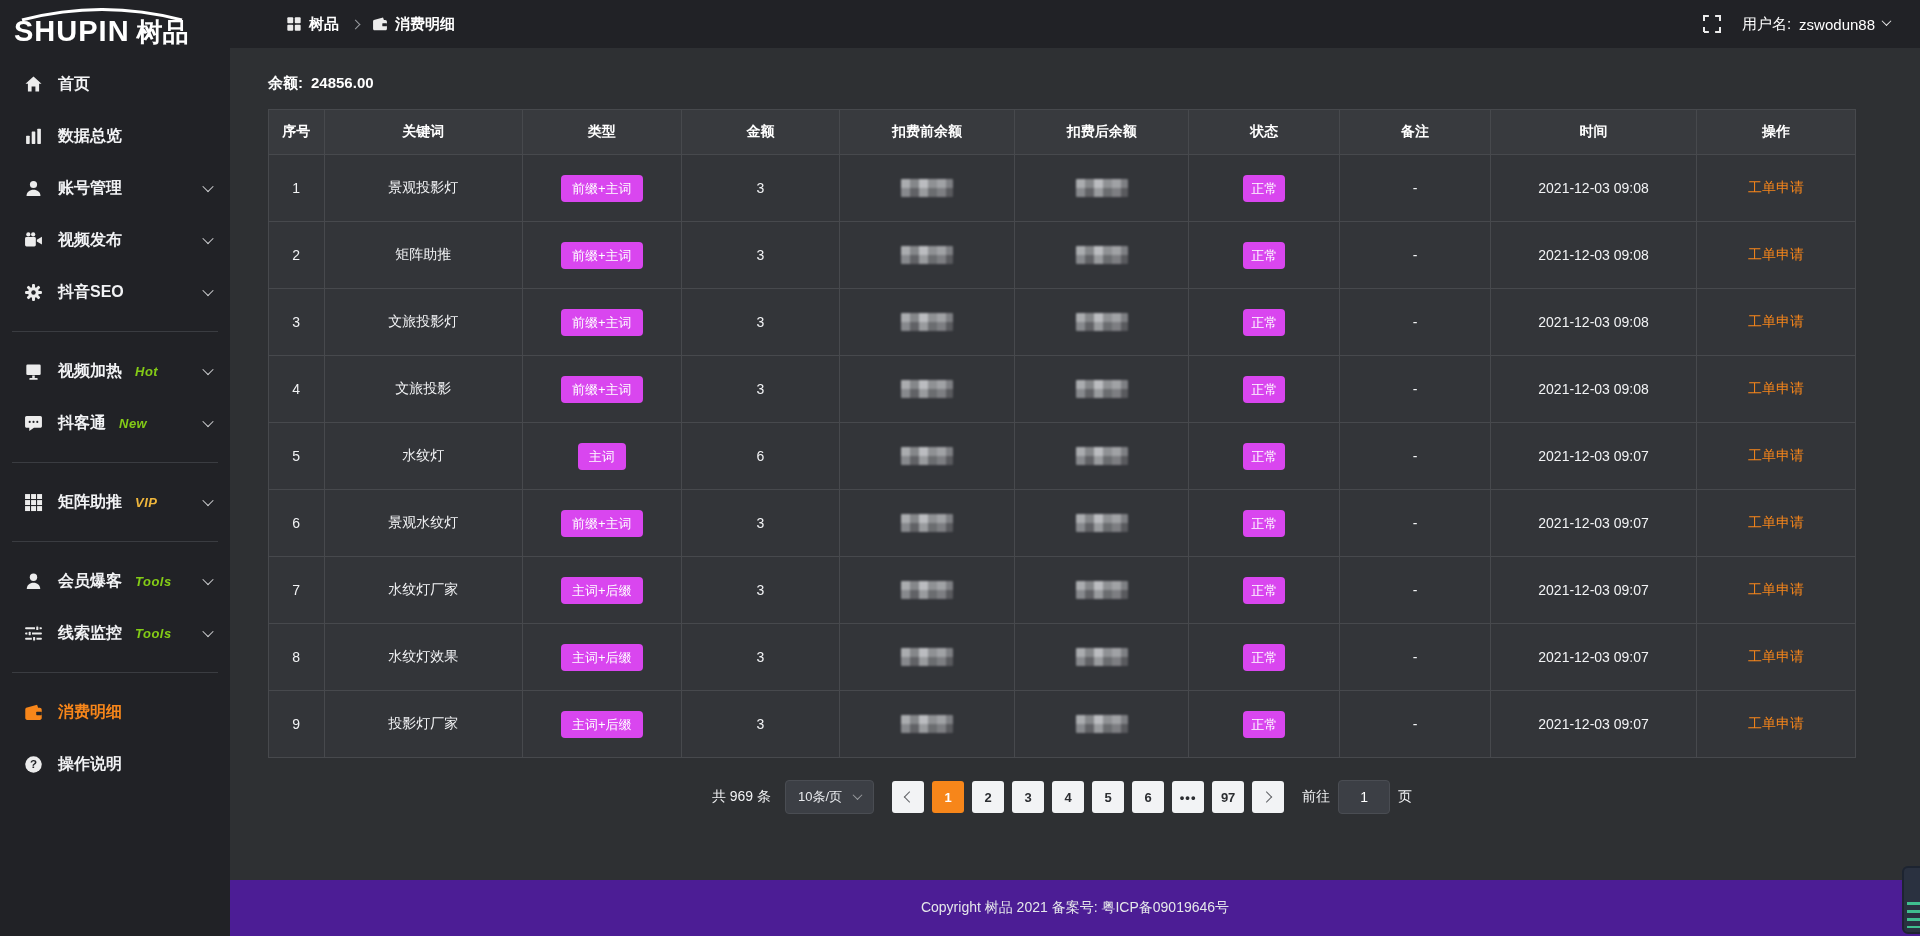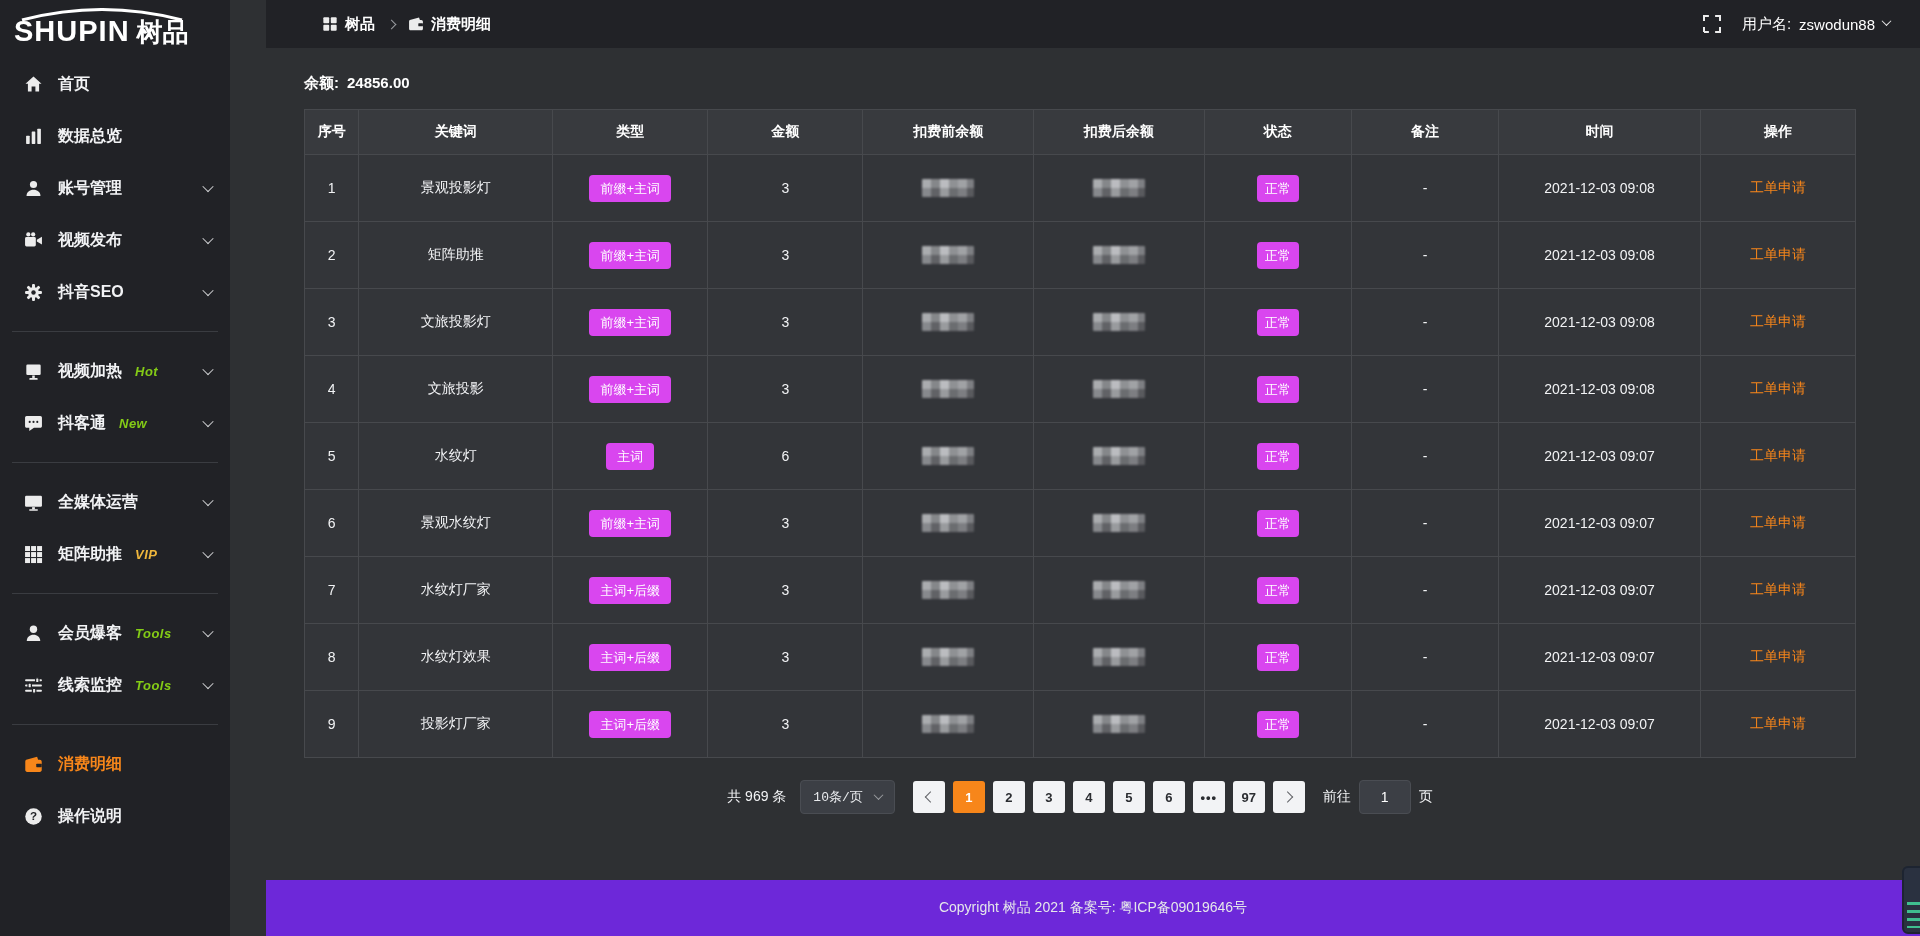--- a/index.html
+++ b/index.html
@@ -1,18 +1,18 @@
 <!DOCTYPE html>
 <html><head>
 <meta charset="utf-8">
 <style>
   html,body{margin:0;padding:0;}
   body{width:1920px;height:936px;overflow:hidden;background:#2e3033;
        font-family:"Liberation Sans","DejaVu Sans",sans-serif;color:#fff;}
-  .app{display:flex;width:1920px;height:936px;position:relative;gap:36px;}
+  .app{display:flex;width:1920px;height:936px;position:relative;}
 
   
   .sidebar{width:230px;flex:none;background:#212226;display:flex;flex-direction:column;}
   .logo{padding:8px 14px 2px;cursor:pointer;}
   .logo-arc{display:block;margin:0 0 0 2px;}
   .logo-line{display:flex;align-items:baseline;margin-top:-6px;}
   .logo-en{font-size:29px;font-weight:900;letter-spacing:1px;color:#fff;}
   .logo-cn{font-size:26px;font-weight:800;margin-left:7px;color:#fff;}
   .nav{flex:1;padding-top:6px;}
   .nav-item{height:52px;display:flex;align-items:center;padding:0 18px 0 24px;cursor:pointer;font-size:16px;color:#f2f3f5;}
@@ -55,33 +55,33 @@
   .tag-sm{padding:7px 8px;}
   .action-link{color:#f7861a;cursor:pointer;text-decoration:none;font-family:Liberation Serif, serif;}
   .mosaic{width:52px;height:18px;margin:0 auto;border-radius:1px;filter:blur(1.2px);
     background-image:
       linear-gradient(180deg,rgba(255,255,255,.16) 0 50%,rgba(0,0,0,.12) 50% 100%),
       repeating-linear-gradient(90deg,#9a9ca0 0 9px,#6e7074 9px 18px,#aeb0b4 18px 27px,#7a7c80 27px 36px,#8e9094 36px 45px,#65676b 45px 52px);}
 
   
   .pagination{display:flex;align-items:center;justify-content:center;gap:8px;margin-top:22px;font-size:14px;color:#f2f3f5;}
   .pg-total{margin-right:6px;}
-  .page-size-select{height:32px;background:#3c3f45;border:1px solid #4a4d53;border-radius:4px;display:flex;align-items:center;gap:12px;font-size:13px;color:#e8eaed;padding:0 12px;cursor:pointer;margin-right:10px;font-family:Liberation Mono, monospace;}
+  .page-size-select{height:32px;background:#3c3f45;border:1px solid #4a4d53;border-radius:4px;display:flex;align-items:center;gap:12px;font-size:13px;color:#e8eaed;padding:0 12px;cursor:pointer;margin-right:10px;}
   .page-size-select .chev{width:6px;height:6px;color:#9a9ca0;margin-top:-2px;}
   .page-btn{min-width:32px;height:32px;border:none;background:#f2f3f5;color:#2b2d31;border-radius:3px;display:inline-flex;align-items:center;justify-content:center;font-size:13px;font-weight:bold;cursor:pointer;font-family:inherit;padding:0 6px;}
   .page-btn.active{background:#f7861a;color:#fff;}
   .page-btn.more{letter-spacing:1px;}
   .page-btn .chev{color:#606266;}
   .chev-left{transform:rotate(135deg) translate(-1px,-1px);}
   .chev-right{transform:rotate(-45deg) translate(-1px,-1px);}
   .pg-goto{margin-left:10px;display:flex;align-items:center;gap:8px;}
   .goto-input{width:46px;height:30px;background:#3c3f45;border:1px solid #4a4d53;border-radius:4px;color:#fff;text-align:center;font-size:14px;font-family:inherit;}
 
   
-  .footer{height:56px;flex:none;background:#6d28d9;display:flex;align-items:center;justify-content:center;font-size:14px;color:#e5e7ea;}
+  .footer{height:56px;flex:none;background:#4c1d95;display:flex;align-items:center;justify-content:center;font-size:14px;color:#e5e7ea;}
 
   
   .corner-widget{position:absolute;right:-12px;bottom:2px;width:26px;height:64px;background:#2a3140;border:2px solid #1d2431;border-radius:6px;overflow:hidden;cursor:pointer;}
   .corner-widget .stripes{position:absolute;left:3px;right:3px;bottom:4px;height:26px;
     background:repeating-linear-gradient(180deg,#3fbf8f 0 3px,#2a3140 3px 8px);}
 </style>
 </head>
 <body>
 
 <div class="app">
@@ -183,33 +183,20 @@
               <circle cx="12.6" cy="7.5" r="1" fill="#212226"></circle>
             </svg>
           </span>
           <span class="nav-label">抖客通</span>
           <span class="nav-badge badge-hot">New</span>
           <span class="nav-chevron">
             <i class="chev"></i>
           </span>
         </div>
         <div class="nav-divider"></div>
-        <div class="nav-item">
-          <span class="nav-icon">
-            <svg viewBox="0 0 18 18" fill="currentColor">
-              <rect x="1" y="2.5" width="16" height="10.6" rx="1.2"></rect>
-              <rect x="7.7" y="13.4" width="2.6" height="2.1"></rect>
-              <rect x="4.8" y="15.4" width="8.4" height="1.5" rx=".7"></rect>
-            </svg>
-          </span>
-          <span class="nav-label">全媒体运营</span>
-          <span class="nav-chevron">
-            <i class="chev"></i>
-          </span>
-        </div>
         <div class="nav-item">
           <span class="nav-icon">
             <svg viewBox="0 0 18 18" fill="currentColor">
               <rect x="1" y="1" width="4.7" height="4.7"></rect>
               <rect x="6.7" y="1" width="4.7" height="4.7"></rect>
               <rect x="12.4" y="1" width="4.7" height="4.7"></rect>
               <rect x="1" y="6.7" width="4.7" height="4.7"></rect>
               <rect x="6.7" y="6.7" width="4.7" height="4.7"></rect>
               <rect x="12.4" y="6.7" width="4.7" height="4.7"></rect>
               <rect x="1" y="12.4" width="4.7" height="4.7"></rect>

